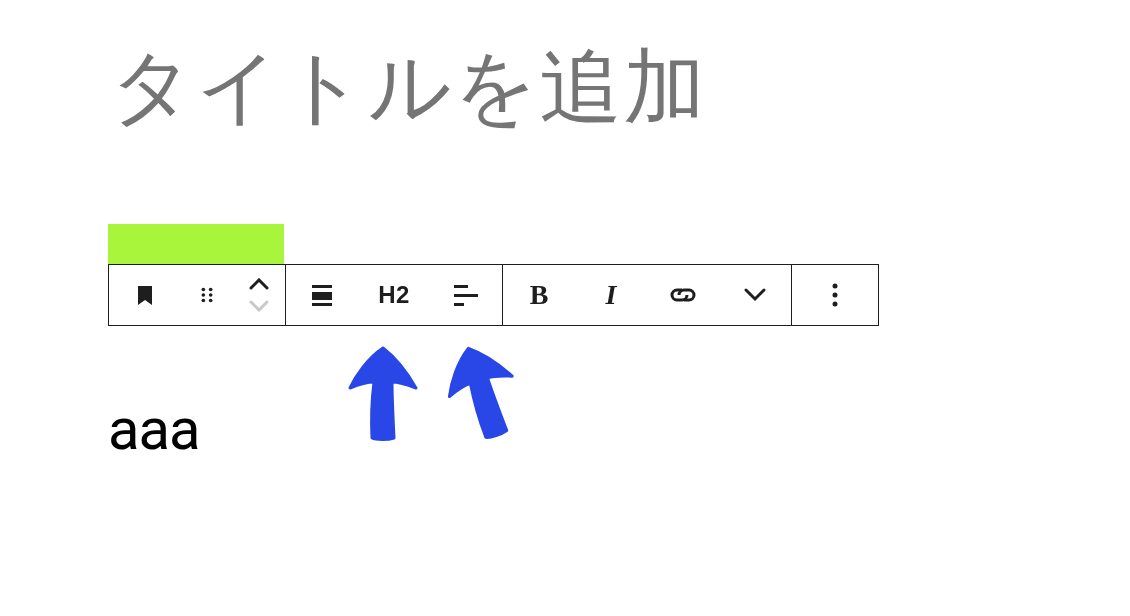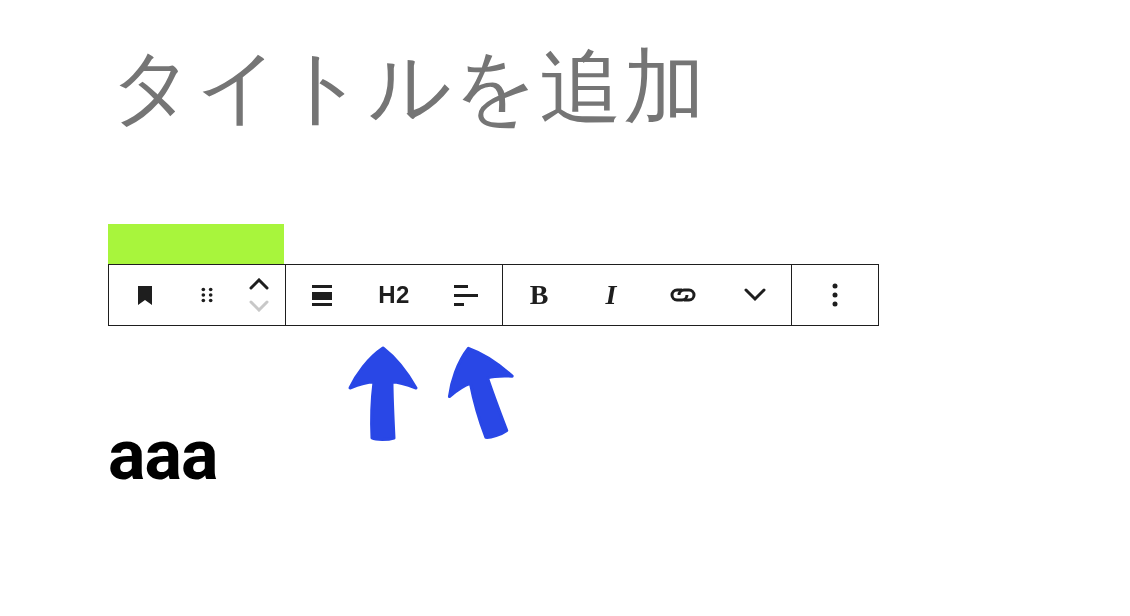--- a/index.html
+++ b/index.html
@@ -88,26 +88,25 @@
     font-family:Georgia,"Times New Roman",serif;
     font-style:italic;
     font-weight:700;
     font-size:28px;
   }
   
   .heading-block{
     position:absolute;
     left:108px;
     top:400px;
-    font-size:70px;
-    font-weight:700;
+    font-size:58px;
+    font-weight:400;
     color:#000000;
     line-height:1;
     letter-spacing:-1px;
-    margin-top:20px;
   }
   
   .arrow{
     position:absolute;
     width:90px;
     height:110px;
     pointer-events:none;
   }
   .arrow svg{width:100%;height:100%;}
   .arrow path{

